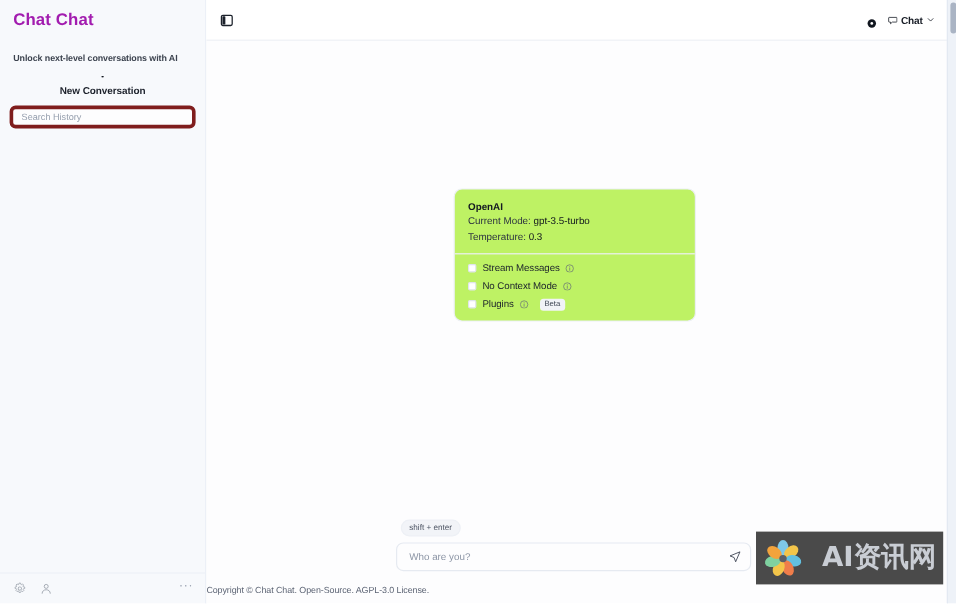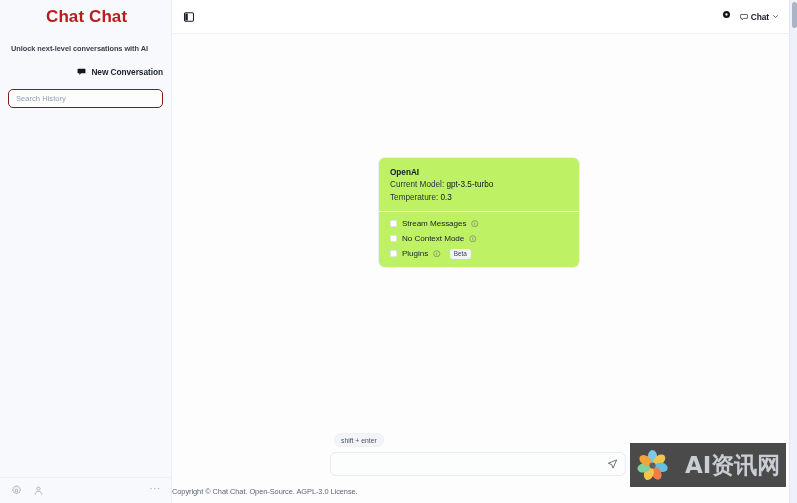--- a/index.html
+++ b/index.html
@@ -23,58 +23,58 @@
     width: 172px;
     height: 503px;
     background: #f7f9fc;
     border-right: 1px solid #e9eef5;
     display: flex;
     flex-direction: column;
     flex: 0 0 172px;
   }
   .sb-head { padding: 9px 10px 0 11px; }
   .sb-title {
-    font-size: 17px;
-    font-weight: bold;
-    color: #b91c1c;
+    font-size: 14px;
+    font-weight: bold;
+    color: #a21caf;
     letter-spacing: .1px;
     line-height: 15px;
-    margin-left: 35px;
   }
   .sb-tag {
     font-size: 7.4px;
     font-weight: bold;
     color: #3c434f;
     margin-top: 20px;
     line-height: 10px;
     letter-spacing: -.05px;
   }
   .new-conv {
     margin: 9px 8px 0 8px;
     height: 17px;
     display: flex;
     align-items: center;
-    justify-content: flex-end;
+    justify-content: center;
     gap: 5px;
     border-radius: 5px;
     cursor: pointer;
     background: transparent;
+    flex-direction: column;
   }
   .new-conv .lbl {
     font-size: 8.3px;
     font-weight: bold;
     color: #1b202a;
     letter-spacing: -.05px;
   }
   .bubble-ico { width: 9px; height: 9px; display: block; }
   .search-wrap { padding: 7px 8px 0 8px; }
   .search-input {
     width: 100%;
     height: 19px;
-    border: 1px solid #7f1d1d;
+    border: 3px solid #7f1d1d;
     border-radius: 5px;
     background: #fdfdfe;
     font-size: 7.6px;
     color: #3a4150;
     padding: 0 7px;
     font-family: "Liberation Sans", sans-serif;
     outline: none;
   }
   .search-input::placeholder { color: #959ead; }
   .sb-spacer { flex: 1 1 auto; }
@@ -116,21 +116,21 @@
     height: 34px;
     flex: 0 0 34px;
     background: #ffffff;
     border-bottom: 1px solid #eef1f6;
     display: flex;
     align-items: center;
     padding: 0 16px 0 11px;
   }
   .panel-ico { width: 12px; height: 12px; display: block; cursor: pointer; }
   .topbar .grow { flex: 1 1 auto; }
-  .top-right { display: flex; align-items: flex-start; gap: 7px; }
+  .top-right { display: flex; align-items: flex-end; gap: 7px; }
   .gear-ico { width: 9px; height: 9px; display: block; cursor: pointer; }
   .chat-sel {
     display: flex;
     align-items: center;
     gap: 3px;
     cursor: pointer;
     padding: 2px 2px;
     border-radius: 4px;
   }
   .chat-sel .lbl {
@@ -365,21 +365,21 @@
           </svg>
         </div>
       </div>
     </div>
 
     <div class="canvas">
 
       <div class="card">
         <div class="card-title">OpenAI</div>
         <div class="card-line">
-          <span>Current Model:</span>
+          <span>Current Mode:</span>
           <b>gpt-3.5-turbo</b>
         </div>
         <div class="card-line">
           <span>Temperature:</span>
           <b>0.3</b>
         </div>
         <div class="card-div"></div>
 
         <div class="opt-row">
           <span class="cbx"></span>
@@ -410,20 +410,21 @@
             <circle cx="8" cy="5" r=".85" fill="#626a78"></circle>
             <path d="M8 7.2v4" stroke="#626a78" stroke-width="1.2" stroke-linecap="round"></path>
           </svg>
           <span class="beta">Beta</span>
         </div>
       </div>
 
       <div class="composer">
         <div class="shift-pill">shift + enter</div>
         <div class="input-row">
+          <input class="chat-input" type="text" placeholder="Who are you?" style="">
           <svg class="send-btn" viewBox="0 0 24 24">
             <path d="M21 3 3 10.4l7.3 2.9L13.2 21 21 3z" fill="none" stroke="#3b4251" stroke-width="1.6" stroke-linejoin="round"></path>
           </svg>
         </div>
       </div>
 
       <div class="footer-note">Copyright © Chat Chat. Open-Source. AGPL-3.0 License.</div>
     </div>
   </section>
 

